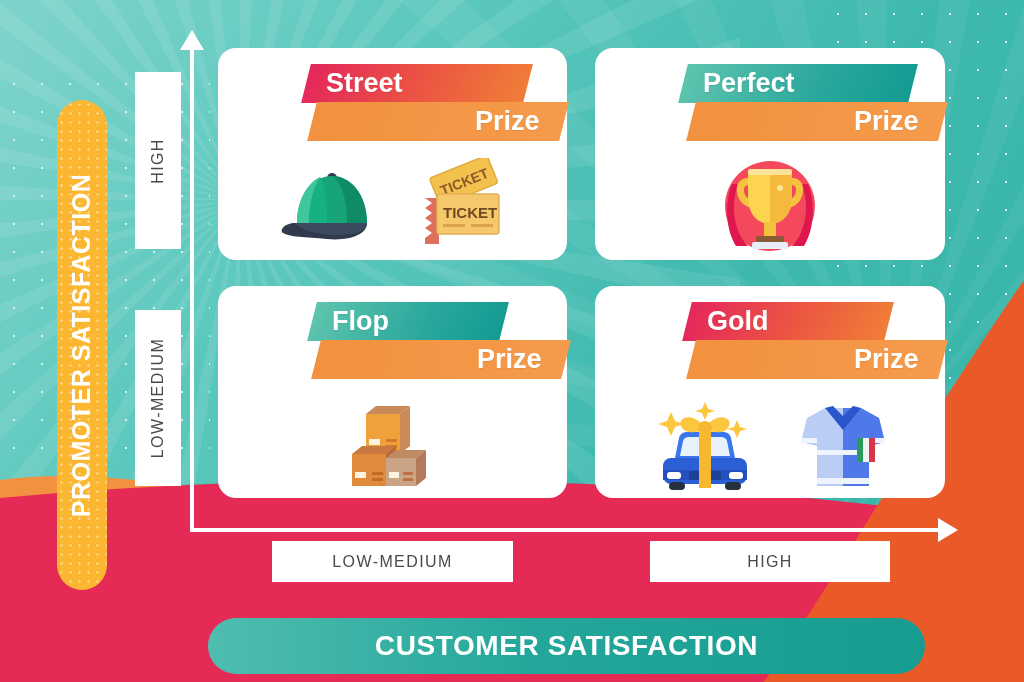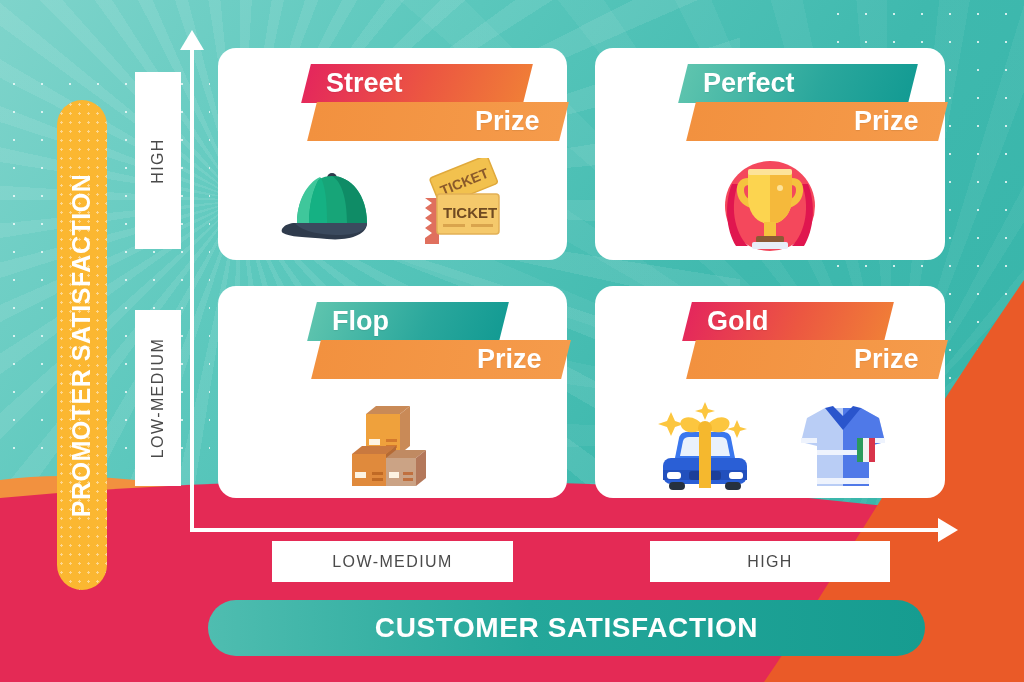--- a/index.html
+++ b/index.html
@@ -51,21 +51,21 @@
   .tick-high-h{left:650px;top:541px;width:240px;}
 
   
   .pill-v{position:absolute;left:57px;top:100px;width:50px;height:490px;
     border-radius:25px;background:#fbb731;
     background-image:radial-gradient(rgba(255,255,255,.45) 1px, transparent 1.1px);
     background-size:9px 9px;
     display:flex;align-items:center;justify-content:center;}
   .pill-v span{transform:rotate(-90deg);white-space:nowrap;color:#fff;
     font-weight:bold;font-size:25px;letter-spacing:.5px;}
-  .pill-h{position:absolute;left:208px;top:600px;width:717px;height:56px;
+  .pill-h{position:absolute;left:208px;top:618px;width:717px;height:56px;
     border-radius:28px;
     background:linear-gradient(90deg,#4fbdb0 0%,#24a79a 45%,#169c90 100%);
     display:flex;align-items:center;justify-content:center;}
   .pill-h span{color:#fff;font-weight:bold;font-size:28px;letter-spacing:.6px;}
 
   
   .card{position:absolute;background:#fff;border-radius:18px;}
   .card-tl{left:218px;top:48px;width:349px;height:212px;}
   .card-tr{left:595px;top:48px;width:350px;height:212px;}
   .card-bl{left:218px;top:286px;width:349px;height:212px;}

